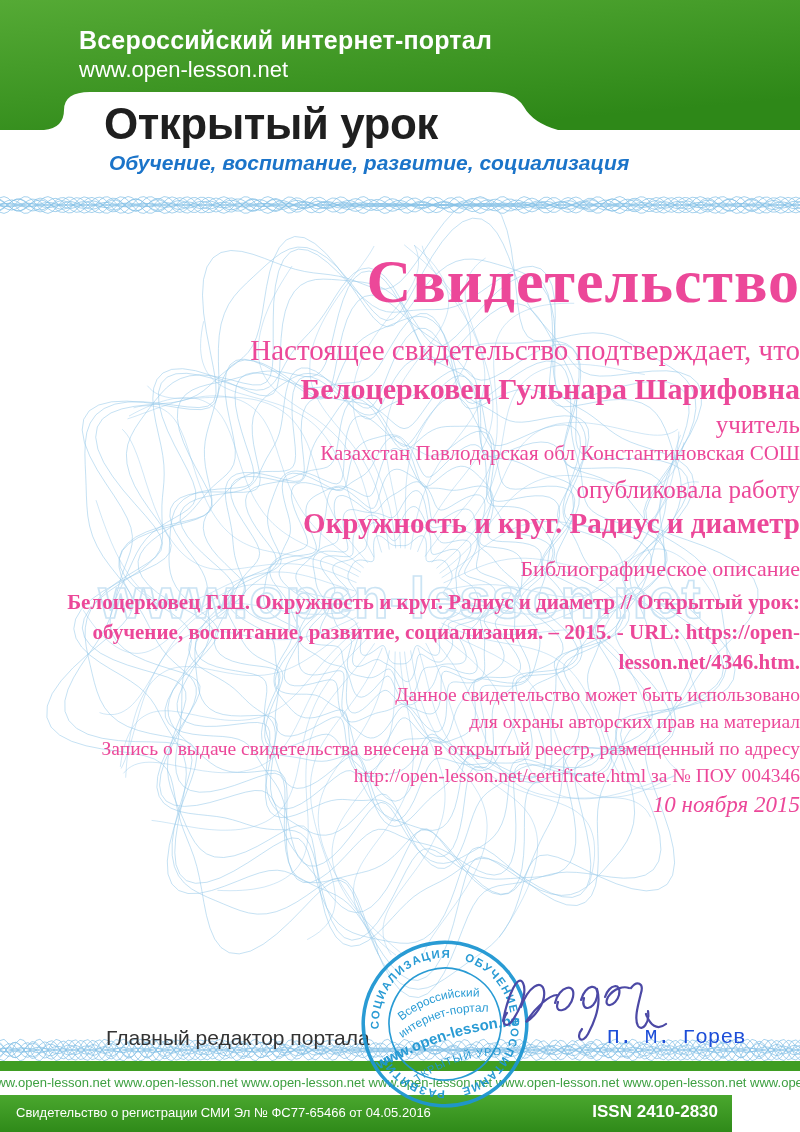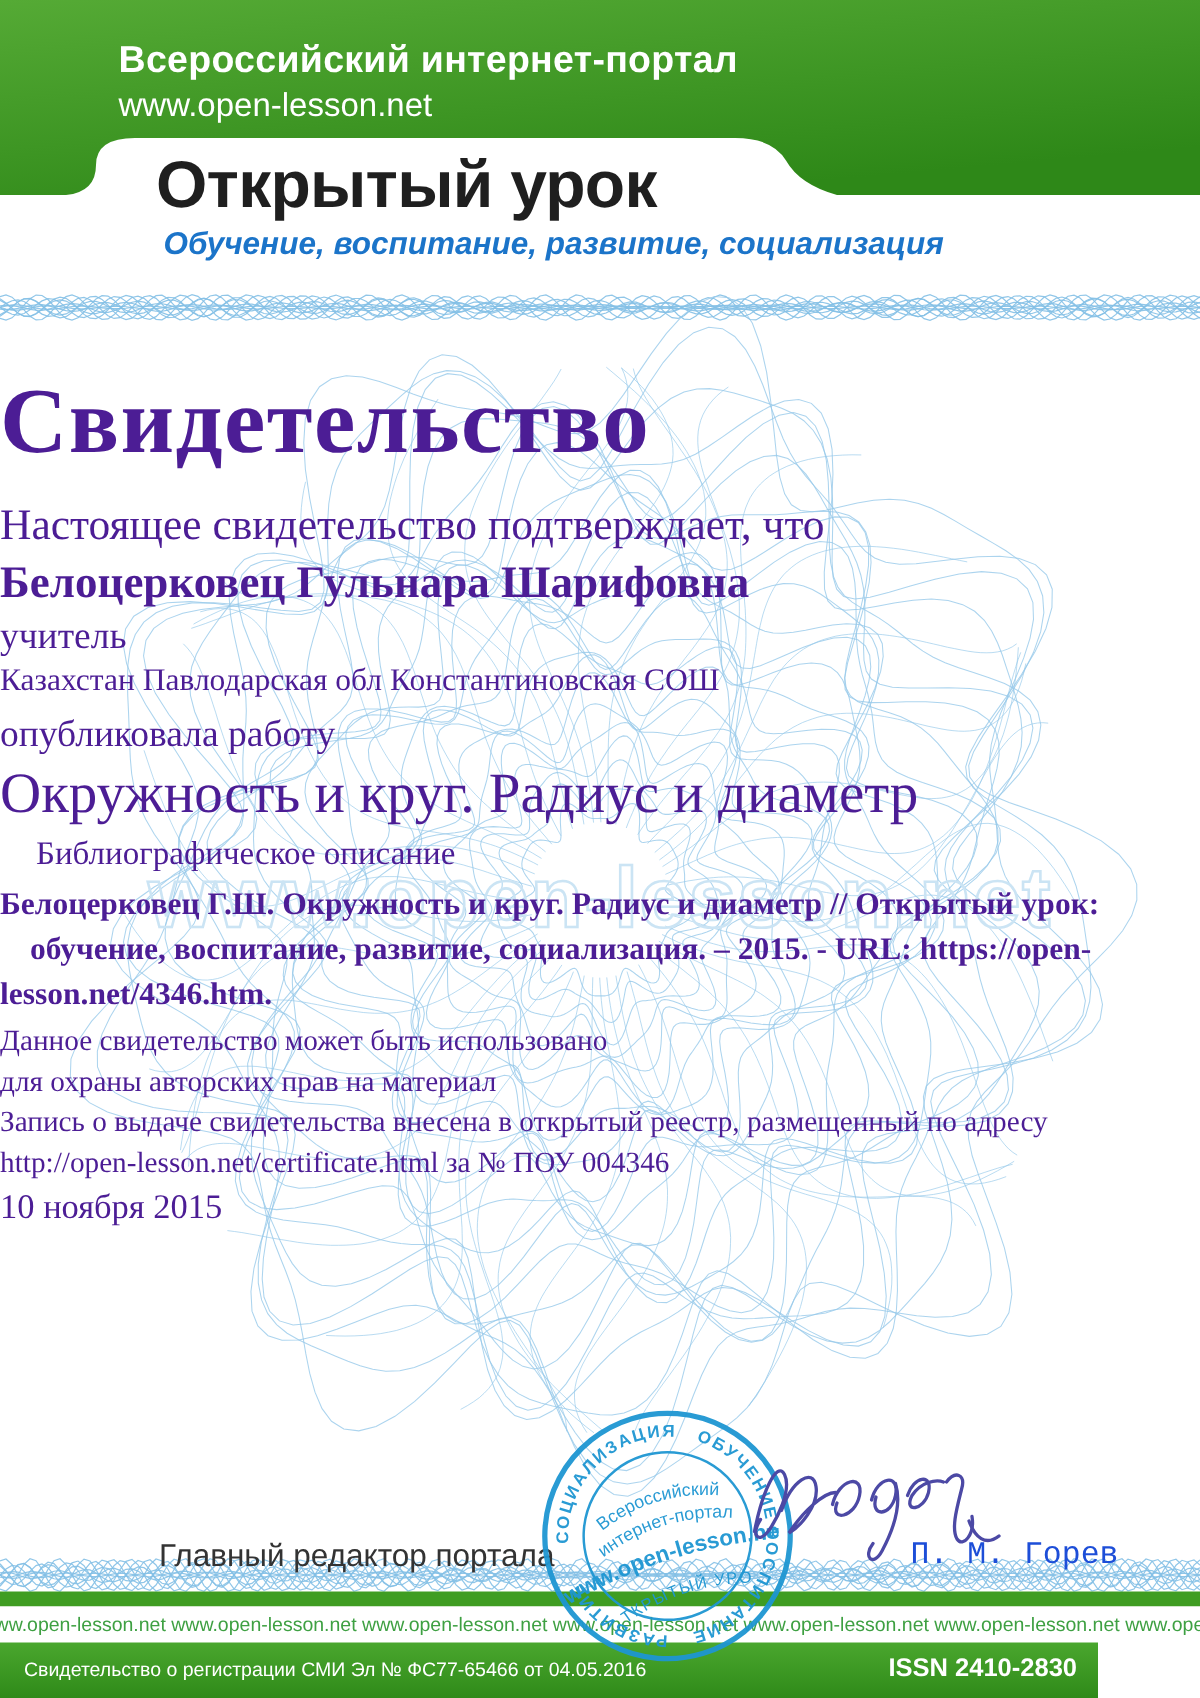--- a/index.html
+++ b/index.html
@@ -11,37 +11,37 @@
              font-weight:bold;font-size:25px;color:#fff;letter-spacing:.2px;}
   .hdr-line2{position:absolute;left:79px;top:57px;font-family:"Liberation Sans",sans-serif;
              font-size:22px;color:#fff;}
   .brand{position:absolute;left:104px;top:99px;font-family:"Liberation Sans",sans-serif;
          font-weight:bold;font-size:44px;color:#1f1f1f;letter-spacing:-.5px;z-index:4;}
   .tagline{position:absolute;left:109px;top:151px;font-family:"Liberation Sans",sans-serif;
            font-style:italic;font-weight:bold;font-size:21px;color:#1b74c9;z-index:4;}
   
   #deco{position:absolute;left:0;top:0;z-index:1;}
   
-  .cline{position:absolute;left:0;right:0;text-align:left;color:#4c1d95;z-index:2;white-space:nowrap;}
+  .cline{position:absolute;left:0;right:0;text-align:right;color:#ec4899;z-index:2;white-space:nowrap;}
   .title{top:246px;font-size:62px;font-weight:bold;letter-spacing:1px;}
   .intro{top:334px;font-size:29px;}
   .name{top:372px;font-size:30px;font-weight:bold;}
   .role{top:411px;font-size:25px;}
   .loc{top:441px;font-size:21px;}
   .action{top:476px;font-size:25px;}
-  .work{top:507px;font-size:38px;font-weight:normal;}
+  .work{top:507px;font-size:29px;font-weight:bold;}
   .bib{top:556px;font-size:22px;margin-left:24px;}
   .cit0{top:590px;font-size:21px;font-weight:bold;}
   .cit1{top:620px;font-size:21px;font-weight:bold;padding-left:20px;}
   .cit2{top:650px;font-size:21px;font-weight:bold;}
   .note0{top:684px;font-size:19.5px;}
   .note1{top:711px;font-size:19.5px;}
   .note2{top:738px;font-size:19.5px;}
   .note3{top:765px;font-size:19.5px;}
-  .date{top:792px;font-size:23px;}
+  .date{top:792px;font-size:23px;font-style:italic;}
   
   .editor-label{position:absolute;left:106px;top:1026px;font-family:"Liberation Sans",sans-serif;
                 font-size:21px;color:#333;z-index:3;}
   .editor-name{position:absolute;left:607px;top:1026px;font-family:Liberation Mono, monospace;
                font-size:21px;color:#1d4ed8;z-index:3;}
   #stamp{position:absolute;left:357px;top:936px;width:176px;height:176px;
          transform:rotate(-17deg);z-index:6;opacity:.95;}
   #signature{position:absolute;left:495px;top:945px;width:185px;height:115px;z-index:7;}
   
   #strip-green{position:absolute;left:0;top:1061px;width:800px;height:10px;background:#3f9d22;z-index:4;}

